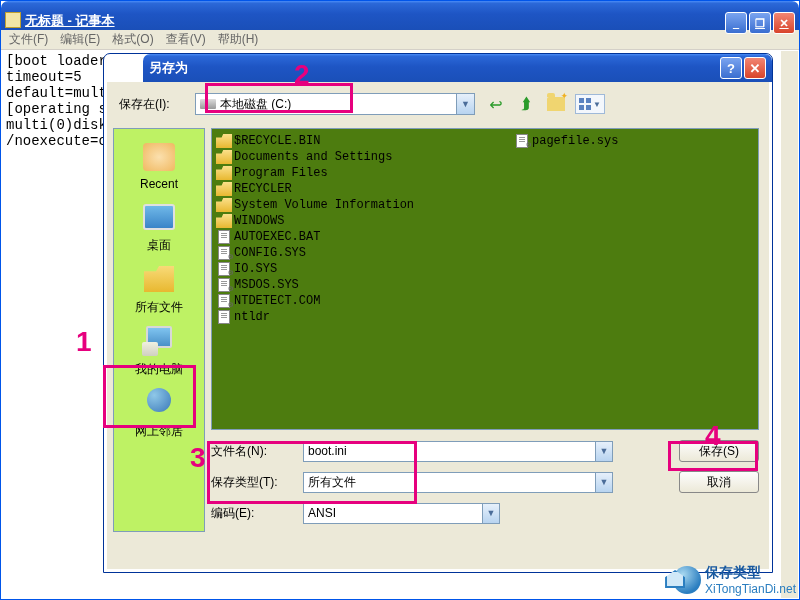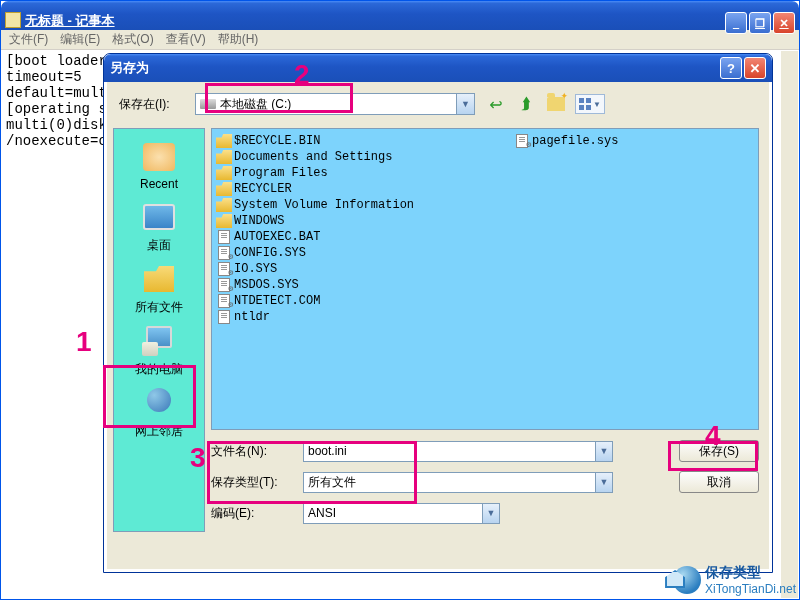--- a/index.html
+++ b/index.html
@@ -83,20 +83,21 @@
 }
 
 
 .saveas-window {
   position: absolute;
   top: 53px; left: 103px;
   width: 670px; height: 520px;
   border: 1px solid #003399;
   background: #fff;
   border-radius: 7px 7px 0 0;
+  padding-left: 39px;
 }
 .saveas-title {
   height: 28px;
   background: linear-gradient(to bottom, #4a8cf7 0%, #2b68d8 8%, #1e55c4 45%, #1a4fb8 100%);
   display: flex;
   align-items: center;
   padding: 0 6px;
   color: #fff;
   font-weight: bold;
   font-size: 13px;
@@ -221,21 +222,21 @@
   background-repeat: no-repeat;
 }
 .viewmenu .dd2 { font-size: 8px; color:#4b6d99; }
 
 
 .places {
   position: absolute;
   top: 46px; left: 6px;
   width: 92px; height: 404px;
   border: 1px solid #7f9db9;
-  background: #5eead4;
+  background: #bef264;
   display: flex;
   flex-direction: column;
   align-items: center;
   padding-top: 6px;
   gap: 2px;
 }
 .place {
   width: 84px; height: 60px;
   display: flex;
   flex-direction: column;
@@ -290,21 +291,21 @@
   border-radius:50%;
   background: radial-gradient(circle at 30% 30%, #8fc8e8,#3a78b8);
   top:0;left:4px;
 }
 
 
 .filelist {
   position: absolute;
   top: 46px; left: 104px; right: 10px;
   height: 302px;
-  background: #7dd3fc;
+  background: #4d7c0f;
   border: 1px solid #7f9db9;
   padding: 4px;
   font-family: "Courier New","SimSun",monospace;
   font-size: 12px;
   color: #000;
 }
 .frow {
   display: flex;
   align-items: center;
   height: 16px;

